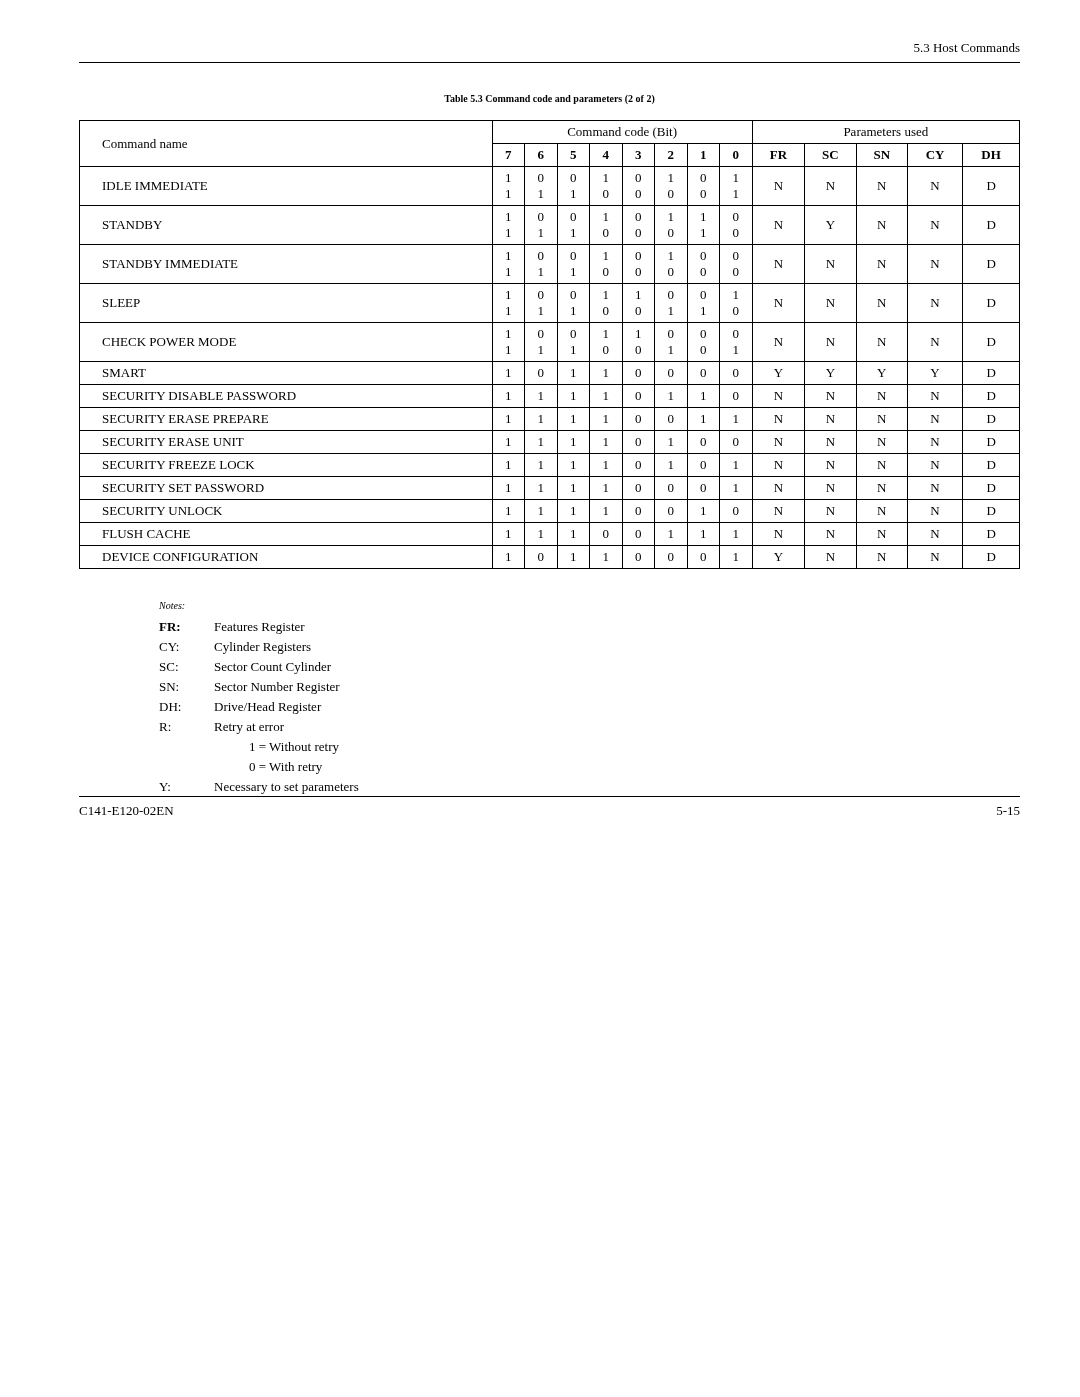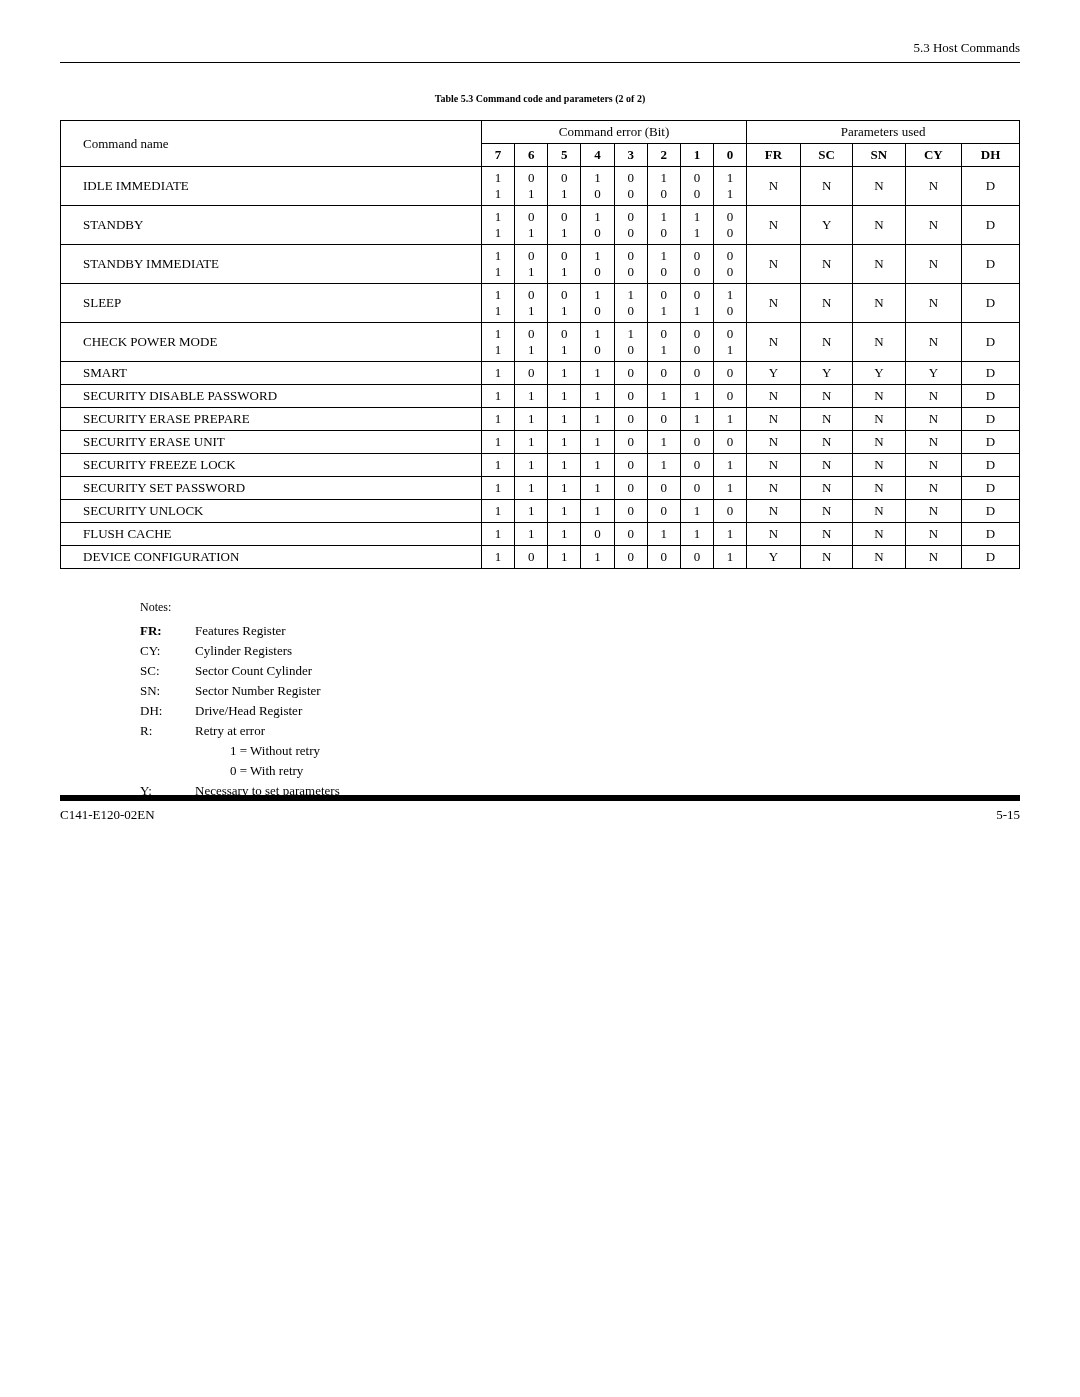--- a/index.html
+++ b/index.html
@@ -8,20 +8,21 @@
       font-size: 13px;
       background: #fff;
       color: #000;
       width: 1080px;
       min-height: 1397px;
       position: relative;
     }
     .page {
       padding: 40px 60px 60px 60px;
       position: relative;
+      margin-left: 19px;
     }
     .header-line {
       text-align: right;
       font-size: 13px;
       border-bottom: 1px solid #000;
       padding-bottom: 6px;
       margin-bottom: 30px;
     }
     .table-title {
       text-align: center;
@@ -45,32 +46,33 @@
       padding-left: 22px;
       min-width: 200px;
     }
     .cmd-table .header-top th {
       font-weight: normal;
       font-size: 13px;
     }
     .notes-section {
       margin-top: 28px;
       padding-left: 80px;
-      font-size: 12px;
+      font-size: 10px;
       line-height: 1.8;
+      font-style: italic;
     }
     .notes-section p {
       margin-bottom: 4px;
     }
     .footer-line {
       position: absolute;
       bottom: 40px;
       left: 60px;
       right: 60px;
-      border-top: 6px solid #000000;
+      border-top: 1px solid #000000;
       padding-top: 6px;
       display: flex;
       justify-content: space-between;
       font-size: 13px;
     }
   </style>
 </head>
 <body>
 
 <div class="page">
@@ -78,21 +80,21 @@
   <div class="header-line">
     <span>5.3  Host Commands</span>
   </div>
 
   <div class="table-title">Table 5.3   Command code and parameters (2 of 2)</div>
 
   <table class="cmd-table">
     <thead>
       <tr class="header-top">
         <th class="cmd-name-cell" rowspan="2">Command name</th>
-        <th colspan="8">Command error (Bit)</th>
+        <th colspan="8">Command code (Bit)</th>
         <th colspan="5">Parameters used</th>
       </tr>
       <tr>
         <th>7</th>
         <th>6</th>
         <th>5</th>
         <th>4</th>
         <th>3</th>
         <th>2</th>
         <th>1</th>

